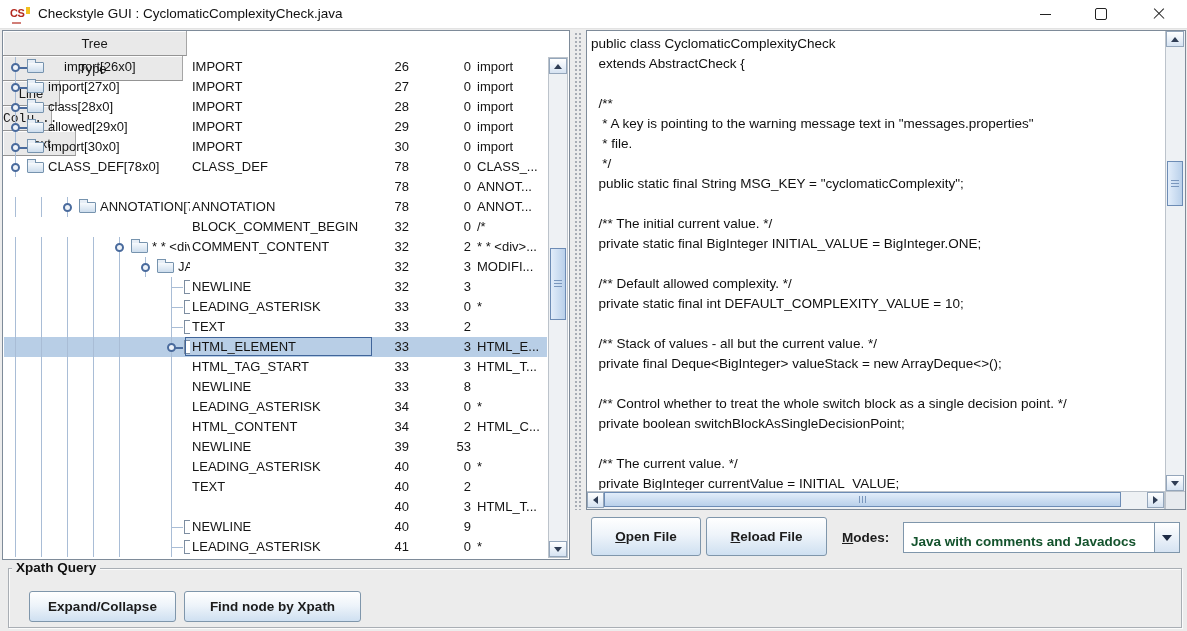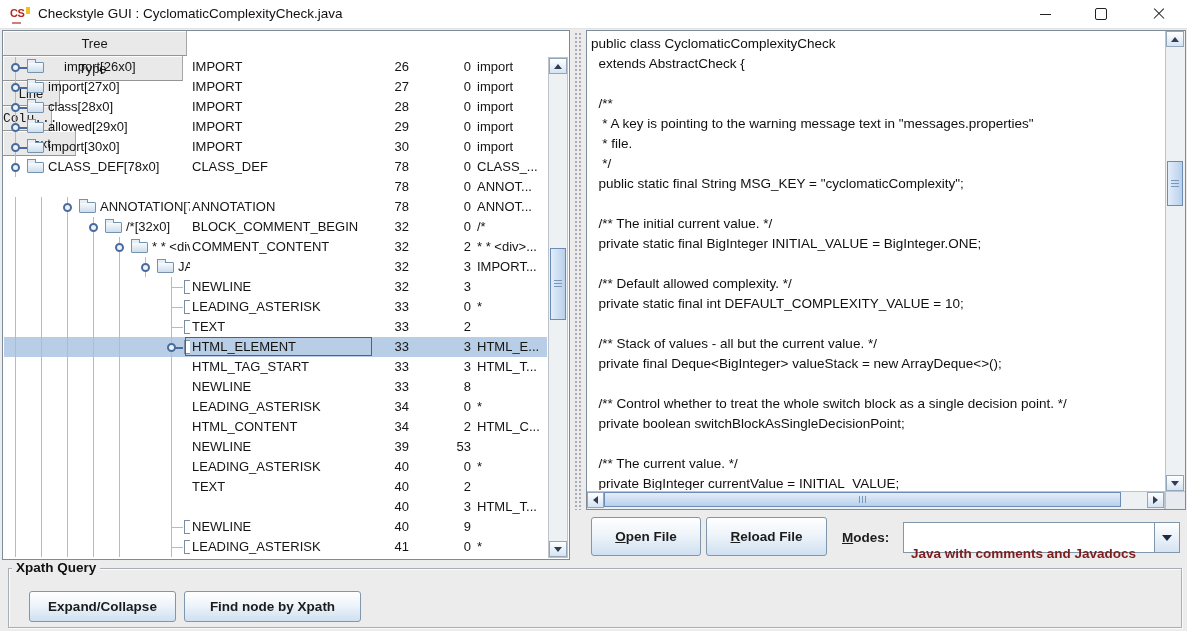--- a/index.html
+++ b/index.html
@@ -62,21 +62,21 @@
   .code-pane{position:absolute;left:586px;top:30px;width:600px;height:480px;background:#fff;border:1px solid var(--pane-border,#7e8b99);box-sizing:border-box;}
   .code-text{position:absolute;left:0;top:0;right:21px;bottom:19px;margin:0;padding:3px 0 0 4px;overflow:hidden;font-family:"Liberation Sans",sans-serif;font-size:13.5px;line-height:20px;color:#101010;white-space:pre;}
   .code-vsb{top:0;right:0;bottom:18px;width:20px;border-top:none;border-right:none;border-bottom:none;}
   .code-hsb{left:0;right:20px;bottom:0;height:18px;border-left:none;border-bottom:none;}
   .sb-corner{position:absolute;right:0;bottom:0;width:20px;height:18px;background:#e7eaee;border-left:1px solid #bcc3cb;border-top:1px solid #bcc3cb;box-sizing:border-box;}
 
   
   .btn{position:absolute;background:linear-gradient(#ffffff,#eef4fa 45%,var(--button-grad-bottom,#cfe0f1));border:1px solid var(--button-border,#7f96ab);border-radius:3px;font-family:"Liberation Sans",sans-serif;font-weight:bold;font-size:13.5px;color:#1c1c1c;display:flex;align-items:center;justify-content:center;box-sizing:border-box;cursor:default;}
   .lbl-modes{position:absolute;left:842px;top:522px;height:31px;line-height:31px;font-weight:bold;font-size:13.5px;color:#1c1c1c;}
   .combo{position:absolute;left:903px;top:522px;width:277px;height:31px;background:#fff;border:1px solid var(--button-border,#7f96ab);box-sizing:border-box;}
-  .combo-value{position:absolute;left:7px;top:16px;right:28px;height:29px;line-height:29px;font-weight:bold;font-size:13.5px;color:#7f1d1d;white-space:nowrap;overflow:hidden;}
+  .combo-value{position:absolute;left:7px;top:4px;right:28px;height:29px;line-height:29px;font-weight:bold;font-size:13.5px;color:#14532d;white-space:nowrap;overflow:hidden;}
   .combo-btn{position:absolute;right:0;top:0;width:25px;height:29px;background:linear-gradient(#ffffff,#d6e3f2);border-left:1px solid var(--button-border,#7f96ab);box-sizing:border-box;display:flex;align-items:center;justify-content:center;}
   .combo-btn b{width:0;height:0;border-left:5px solid transparent;border-right:5px solid transparent;border-top:6px solid #1d2a44;}
 
   
   .xpath-box{position:absolute;left:8px;top:568px;width:1174px;height:60px;border:1px solid #a9aeb4;box-shadow:inset 1px 1px 0 #fbfbfb,1px 1px 0 #fbfbfb;box-sizing:border-box;}
   .xpath-title{position:absolute;left:12px;top:560px;padding:0 4px;background:var(--content-bg,#ececec);font-weight:bold;font-size:13.5px;color:#111;}
 </style>
 </head>
 <body>
 
@@ -197,29 +197,20 @@
             <i class="handle" style="left: 59px;"></i>
             <i class="folder" style="left: 75px;"></i>
             <span class="tlabel" style="left: 96px;">ANNOTATION[78x0]</span>
           </div>
           <div class="c-type">ANNOTATION</div>
           <div class="c-line">78</div>
           <div class="c-col">0</div>
           <div class="c-text">ANNOT...</div>
         </div>
         <div class="trow">
-          <div class="treecell">
-            <i class="leg" style="left: 11px;"></i>
-            <i class="leg" style="left: 37px;"></i>
-            <i class="leg" style="left: 63px;"></i>
-            <i class="leg" style="left: 89px;"></i>
-            <i class="handle" style="left: 85px;"></i>
-            <i class="folder" style="left: 101px;"></i>
-            <span class="tlabel" style="left: 122px;">/*[32x0]</span>
-          </div>
           <div class="c-type">BLOCK_COMMENT_BEGIN</div>
           <div class="c-line">32</div>
           <div class="c-col">0</div>
           <div class="c-text">/*</div>
         </div>
         <div class="trow">
           <div class="treecell">
             <i class="leg" style="left: 11px;"></i>
             <i class="leg" style="left: 37px;"></i>
             <i class="leg" style="left: 63px;"></i>
@@ -241,21 +232,21 @@
             <i class="leg" style="left: 63px;"></i>
             <i class="leg" style="left: 89px;"></i>
             <i class="leg" style="left: 115px;"></i>
             <i class="leg" style="left: 141px;"></i>
             <i class="handle" style="left: 137px;"></i>
             <i class="folder" style="left: 153px;"></i>
             <span class="tlabel" style="left: 174px;">JAVADOC_CONTENT[32x3]</span>
           </div>
           <div class="c-line">32</div>
           <div class="c-col">3</div>
-          <div class="c-text">IMPORT...</div>
+          <div class="c-text">MODIFI...</div>
         </div>
         <div class="trow">
           <div class="treecell">
             <i class="leg" style="left: 11px;"></i>
             <i class="leg" style="left: 37px;"></i>
             <i class="leg" style="left: 63px;"></i>
             <i class="leg" style="left: 89px;"></i>
             <i class="leg" style="left: 115px;"></i>
             <i class="leg" style="left: 167px;"></i>
             <i class="dash" style="left: 168px; width: 11px;"></i>

